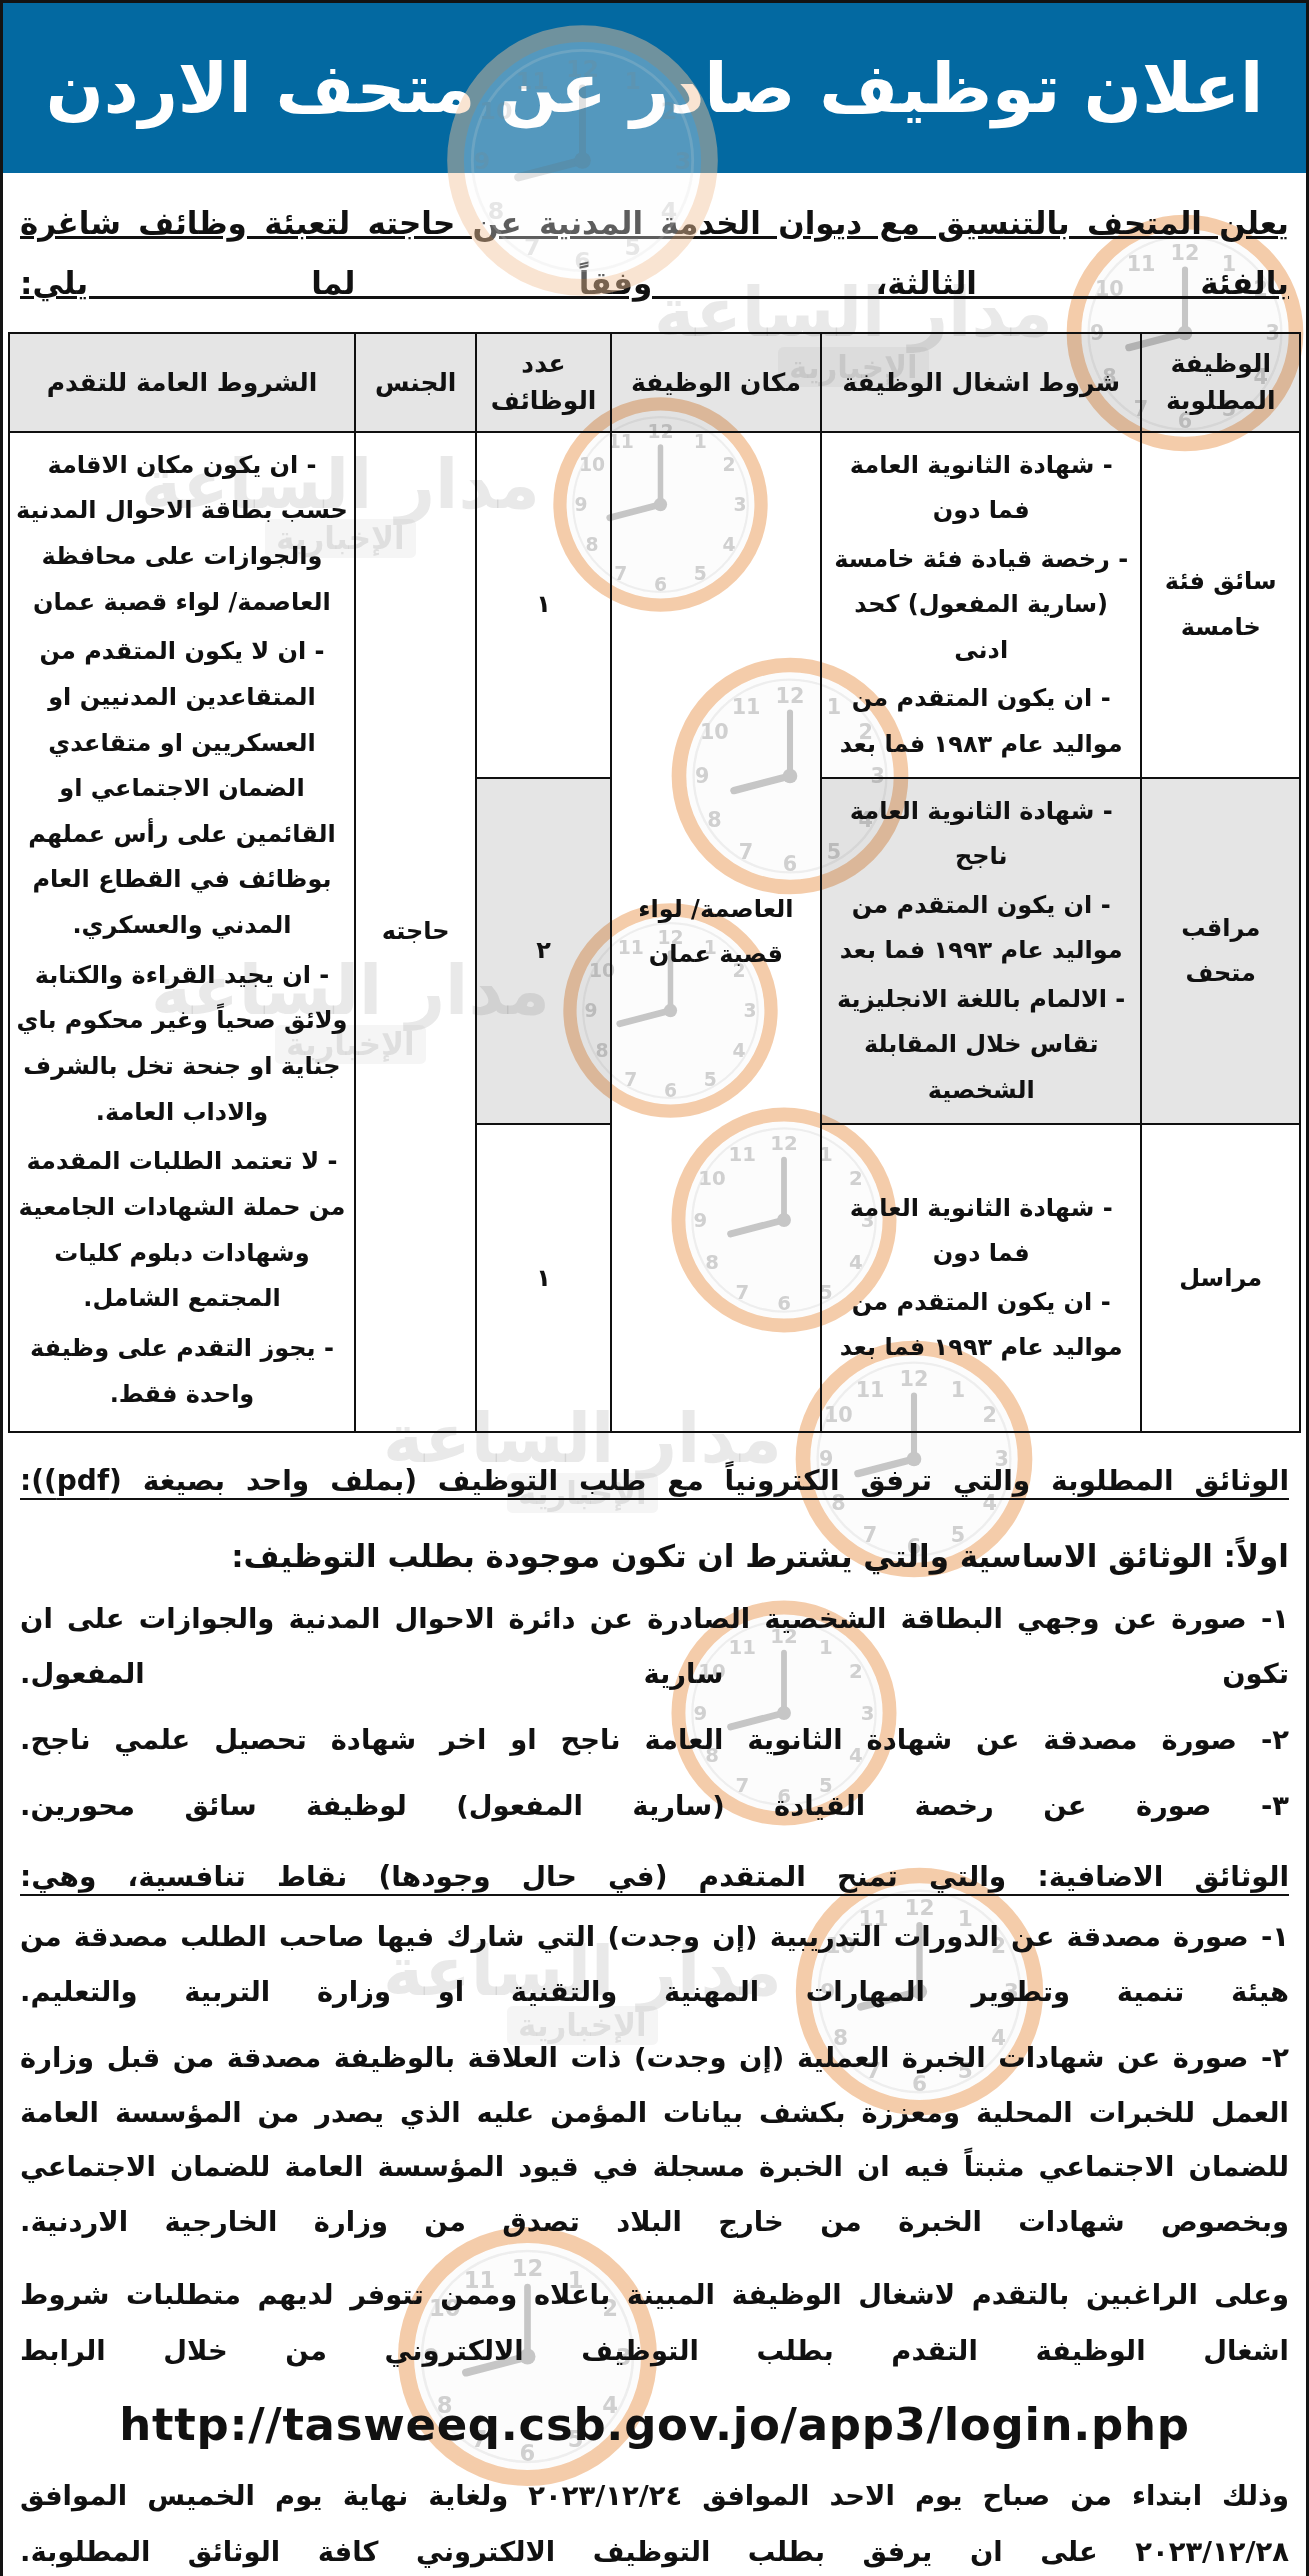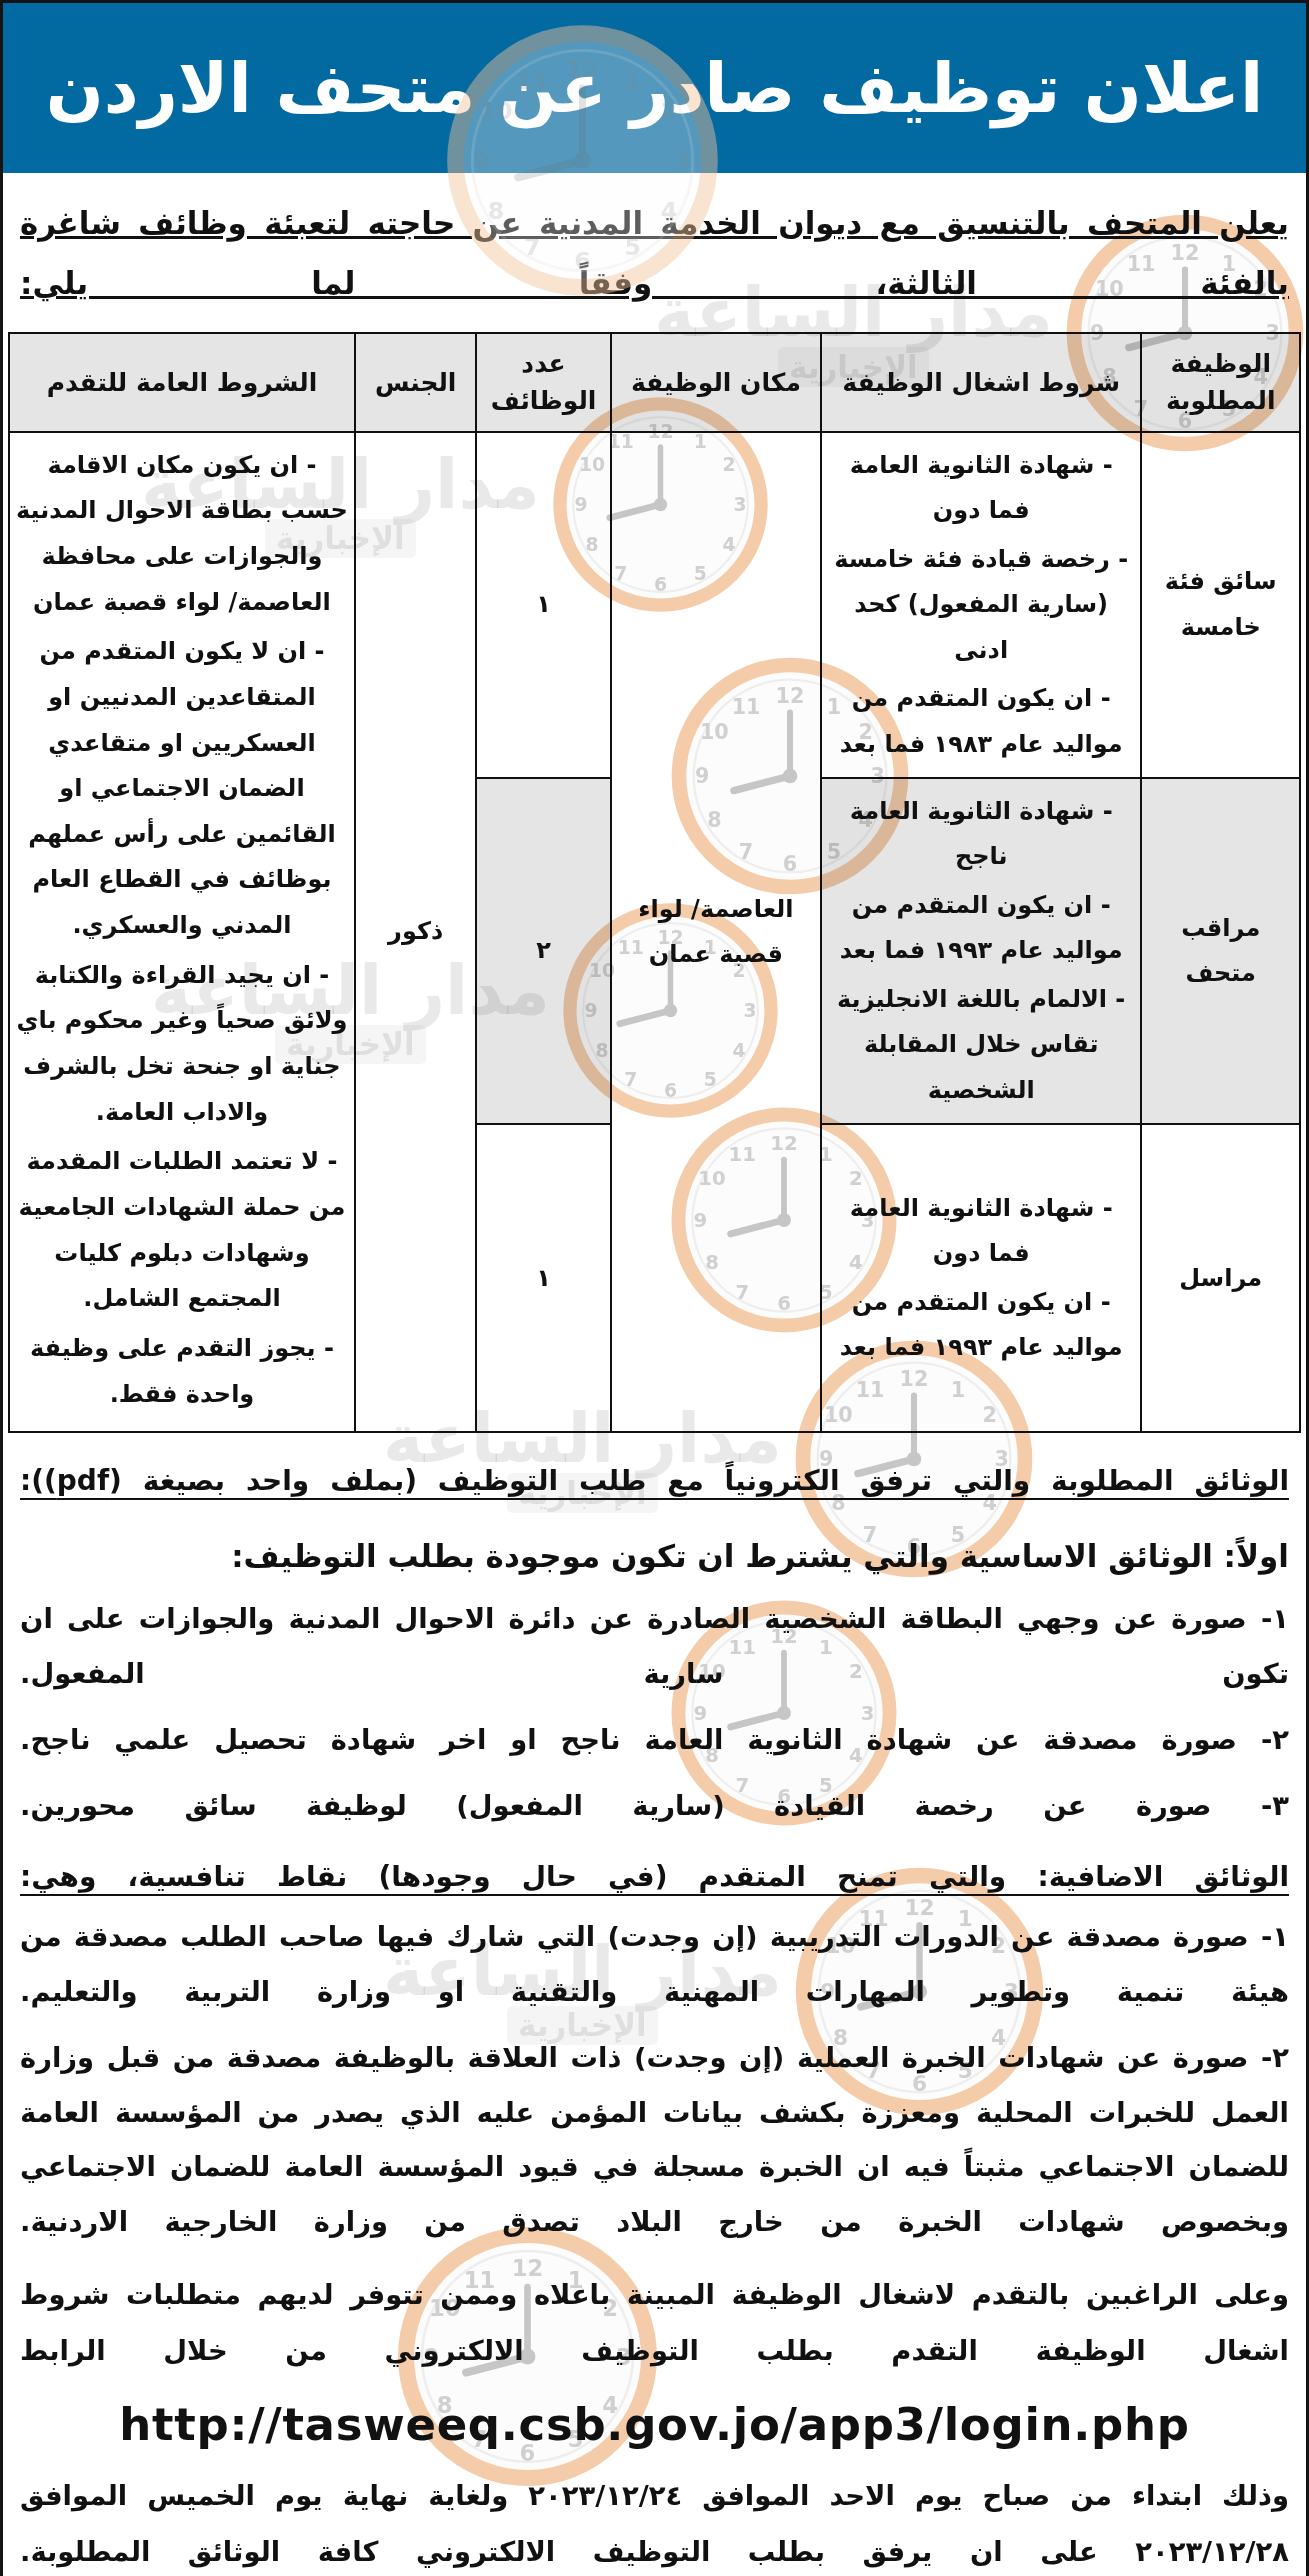--- a/index.html
+++ b/index.html
@@ -433,21 +433,21 @@
       <tbody>
         <tr class="r1">
           <td class="job-cell">سائق فئة خامسة</td>
           <td class="cond-cell">
               <div class="bind-line">- شهادة الثانوية العامة فما دون</div>
               <div class="bind-line">- رخصة قيادة فئة خامسة (سارية المفعول) كحد ادنى</div>
               <div class="bind-line">- ان يكون المتقدم من مواليد عام ١٩٨٣ فما بعد</div>
             </td>
           <td class="loc-cell" rowspan="3">العاصمة/ لواء قصبة عمان</td>
           <td class="count-cell">١</td>
-          <td class="gender-cell" rowspan="3">ذكور</td>
+          <td class="gender-cell" rowspan="3">حاجته</td>
           <td class="general-cell" rowspan="3">
               <div class="bind-line">- ان يكون مكان الاقامة حسب بطاقة الاحوال المدنية والجوازات على محافظة العاصمة/ لواء قصبة عمان</div>
               <div class="bind-line">- ان لا يكون المتقدم من المتقاعدين المدنيين او العسكريين او متقاعدي الضمان الاجتماعي او القائمين على رأس عملهم بوظائف في القطاع العام المدني والعسكري.</div>
               <div class="bind-line">- ان يجيد القراءة والكتابة ولائق صحياً وغير محكوم باي جناية او جنحة تخل بالشرف والاداب العامة.</div>
               <div class="bind-line">- لا تعتمد الطلبات المقدمة من حملة الشهادات الجامعية وشهادات دبلوم كليات المجتمع الشامل.</div>
               <div class="bind-line">- يجوز التقدم على وظيفة واحدة فقط.</div>
             </td>
         </tr>
         <tr class="r2">
           <td class="job-cell">مراقب متحف</td>

